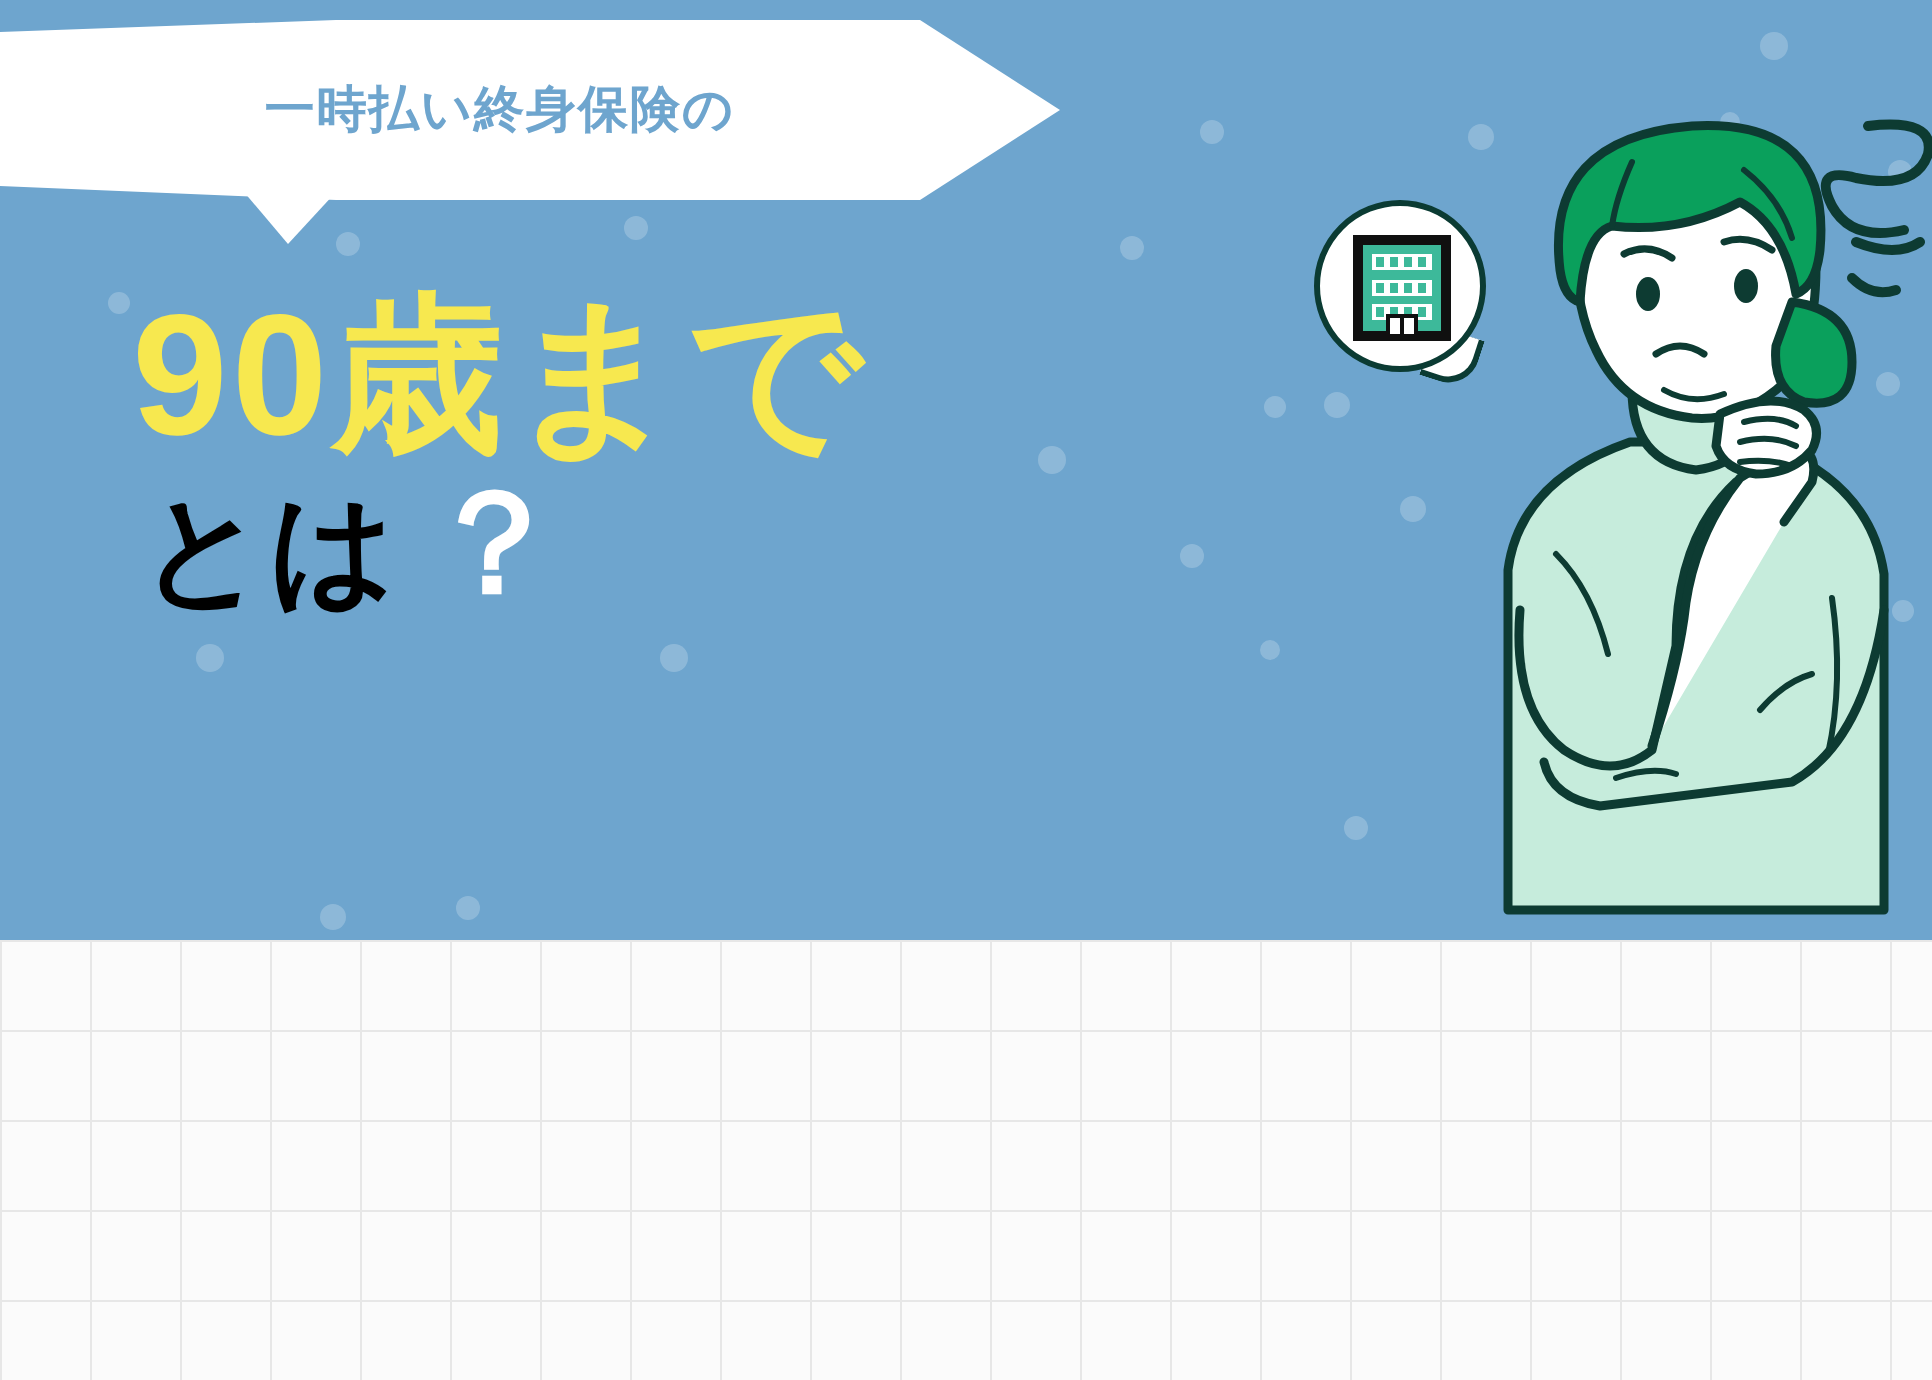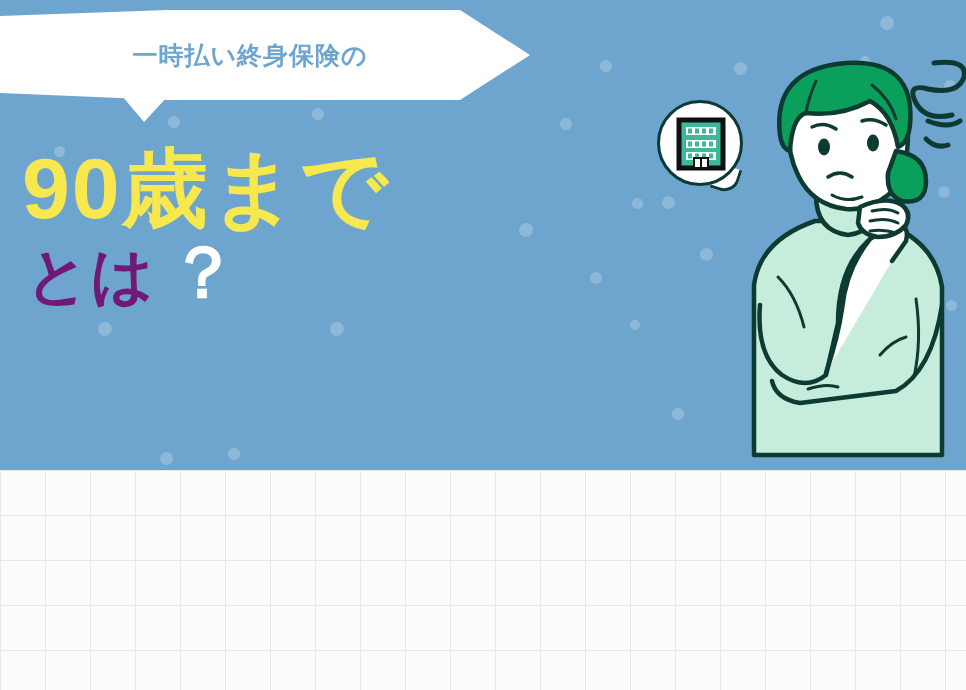--- a/index.html
+++ b/index.html
@@ -39,27 +39,27 @@
     display:flex;flex-direction:column;align-items:center;justify-content:center;
     gap:1px;
   }
   .ribbon-line{
     color:#6ea5ce;font-weight:bold;font-size:25px;letter-spacing:1px;line-height:1.22;
     white-space:nowrap;
   }
 
   
   .headline{position:absolute;left:22px;top:140px;width:720px;}
-  .hl-row{display:flex;align-items:baseline;white-space:nowrap;}
+  .hl-row{display:flex;align-items:baseline;white-space:nowrap;margin-left:44px;}
   .hl-yellow{
     color:#f7e84f;font-weight:bold;font-size:86px;line-height:1.12;
     letter-spacing:2px;
   }
   .hl-white{
-    color:#701a75;font-weight:bold;font-size:62px;line-height:1;
+    color:#000000;font-weight:bold;font-size:62px;line-height:1;
     letter-spacing:1px;margin-left:4px;
   }
   .hl-q{
     color:#ffffff;font-weight:bold;font-size:72px;line-height:1;
     margin-left:12px;
   }
 
   
   .bubble{
     position:absolute;left:657px;top:100px;width:92px;height:92px;

